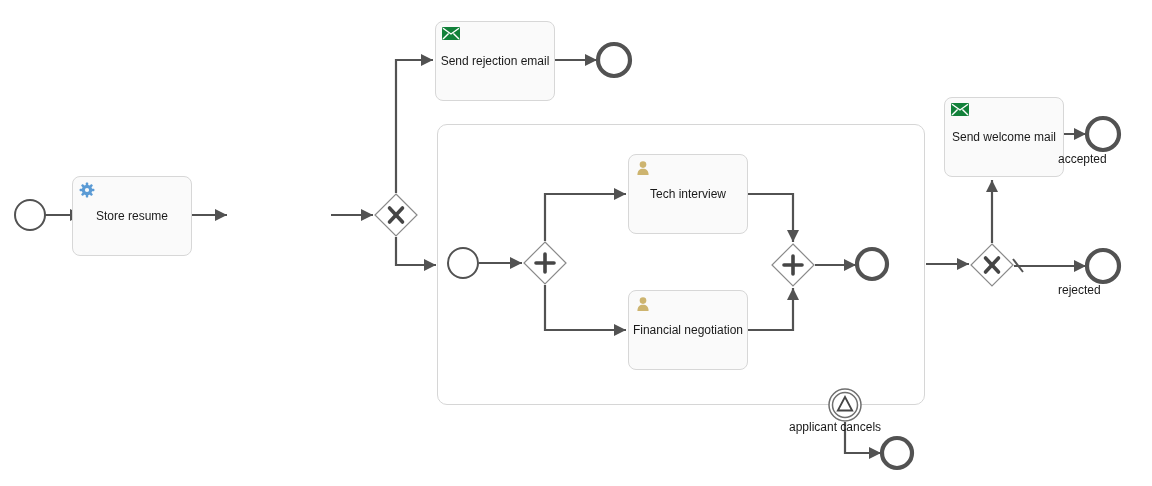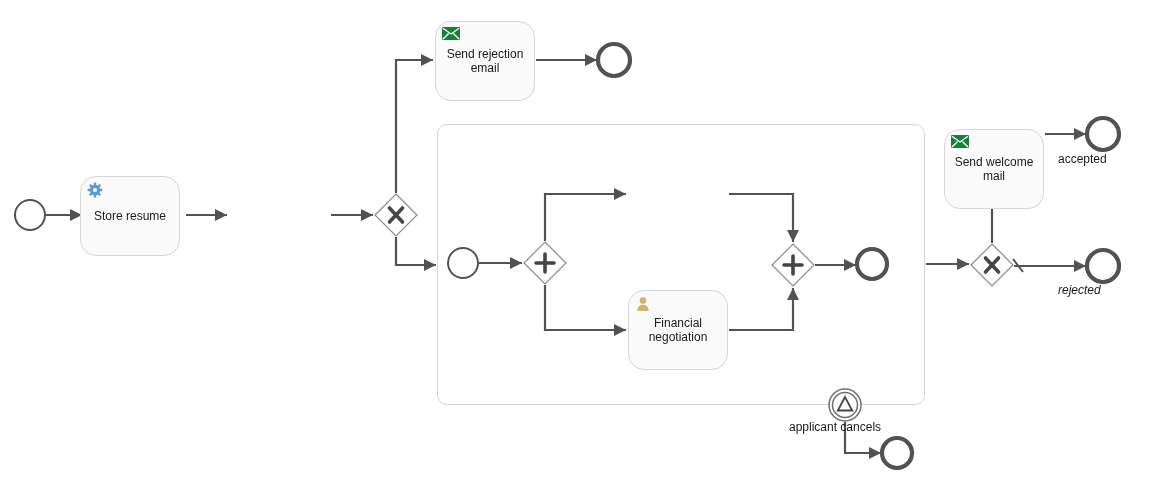--- a/index.html
+++ b/index.html
@@ -7,22 +7,22 @@
     position:relative;width:1152px;height:486px;background:#ffffff;overflow:hidden;
     font-family:"Liberation Sans", sans-serif;color:#1a1a1a;
   }
   .layer{position:absolute;left:0;top:0;}
   .subprocess{
     position:absolute;border:1.5px solid #d6d6d6;border-radius:10px;background:#ffffff;
     box-sizing:border-box;z-index:0;
   }
   svg.connectors{z-index:1;}
   .task{
-    position:absolute;width:100px;height:80px;box-sizing:border-box;
-    background:#fafafa;border:1.2px solid #d7d7d7;border-radius:16px;
+    position:absolute;width:120px;height:80px;box-sizing:border-box;
+    background:#fafafa;border:1.2px solid #d7d7d7;border-radius:8px;
     display:flex;align-items:center;justify-content:center;text-align:center;
     font-size:12px;line-height:1.18;z-index:2;padding:2px;
   }
   .task .task-icon{position:absolute;left:6px;top:5px;}
   .event-label{
     position:absolute;font-size:12px;z-index:2;line-height:1.1;
   }
 </style>
 </head>
 <body>
@@ -97,21 +97,21 @@
     <circle cx="1103" cy="266" r="16" fill="#ffffff" stroke="#525252" stroke-width="4.2"></circle>
     <circle cx="897" cy="453" r="15" fill="#ffffff" stroke="#525252" stroke-width="4.2"></circle>
 
     <g>
       <circle cx="845" cy="405" r="16" fill="#ffffff" stroke="#6f6f6f" stroke-width="1.5"></circle>
       <circle cx="845" cy="405" r="12.5" fill="#ffffff" stroke="#6f6f6f" stroke-width="1.5"></circle>
       <polygon points="845,397 837.8,410.5 852.2,410.5" fill="none" stroke="#454545" stroke-width="1.8"></polygon>
     </g>
   </svg>
 
-  <div class="task" style="left:80px;top:176px;">
+  <div class="task" style="left:72px;top:176px;">
     <svg class="task-icon" width="16" height="16" viewBox="0 0 16 16">
       <g fill="#5b9bd5">
         <circle cx="8" cy="8" r="5.2"></circle>
         <rect x="6.8" y="0.6" width="2.4" height="3.6" rx="0.6"></rect>
         <rect x="6.8" y="11.8" width="2.4" height="3.6" rx="0.6"></rect>
         <rect x="6.8" y="0.6" width="2.4" height="3.6" rx="0.6" transform="rotate(90 8 8)"></rect>
         <rect x="6.8" y="11.8" width="2.4" height="3.6" rx="0.6" transform="rotate(90 8 8)"></rect>
         <rect x="6.8" y="0.6" width="2.4" height="3.6" rx="0.6" transform="rotate(45 8 8)"></rect>
         <rect x="6.8" y="11.8" width="2.4" height="3.6" rx="0.6" transform="rotate(45 8 8)"></rect>
         <rect x="6.8" y="0.6" width="2.4" height="3.6" rx="0.6" transform="rotate(-45 8 8)"></rect>
@@ -124,34 +124,41 @@
 
 
   <div class="task" style="left:435px;top:21px;">
     <svg class="task-icon" width="18" height="13" viewBox="0 0 18 13">
       <rect x="0" y="0" width="18" height="13" rx="1.2" fill="#12813a"></rect>
       <path d="M1,1.2 L9,7 L17,1.2 M1,12 L6.6,6.4 M17,12 L11.4,6.4" stroke="#ffffff" stroke-width="1.4" fill="none"></path>
     </svg>
     <div class="task-label">Send rejection email</div>
   </div>
 
+  <div class="task" style="left:628px;top:154px;">
+    <svg class="task-icon" width="16" height="16" viewBox="0 0 16 16">
+      <circle cx="8" cy="4.6" r="3.3" fill="#cdb46f"></circle>
+      <path d="M2.4,15 L13.6,15 C13.6,10.6 11.2,8.8 8,8.8 C4.8,8.8 2.4,10.6 2.4,15 Z" fill="#cdb46f"></path>
+    </svg>
+    <div class="task-label">Tech interview</div>
+  </div>
 
   <div class="task" style="left:628px;top:290px;">
     <svg class="task-icon" width="16" height="16" viewBox="0 0 16 16">
       <circle cx="8" cy="4.6" r="3.3" fill="#cdb46f"></circle>
       <path d="M2.4,15 L13.6,15 C13.6,10.6 11.2,8.8 8,8.8 C4.8,8.8 2.4,10.6 2.4,15 Z" fill="#cdb46f"></path>
     </svg>
     <div class="task-label">Financial negotiation</div>
   </div>
 
-  <div class="task" style="left:944px;top:97px;margin-top:32px;">
+  <div class="task" style="left:944px;top:97px;">
     <svg class="task-icon" width="18" height="13" viewBox="0 0 18 13">
       <rect x="0" y="0" width="18" height="13" rx="1.2" fill="#12813a"></rect>
       <path d="M1,1.2 L9,7 L17,1.2 M1,12 L6.6,6.4 M17,12 L11.4,6.4" stroke="#ffffff" stroke-width="1.4" fill="none"></path>
     </svg>
     <div class="task-label">Send welcome mail</div>
   </div>
 
   <div class="event-label" style="left:1058px;top:153px;width:90px;">accepted</div>
-  <div class="event-label" style="left:1058px;top:284px;width:90px;font-style:italic;">rejected</div>
+  <div class="event-label" style="left:1058px;top:284px;width:90px;">rejected</div>
   <div class="event-label" style="left:789px;top:421px;width:112px;">applicant cancels</div>
 
 </div>
 
 </body></html>

